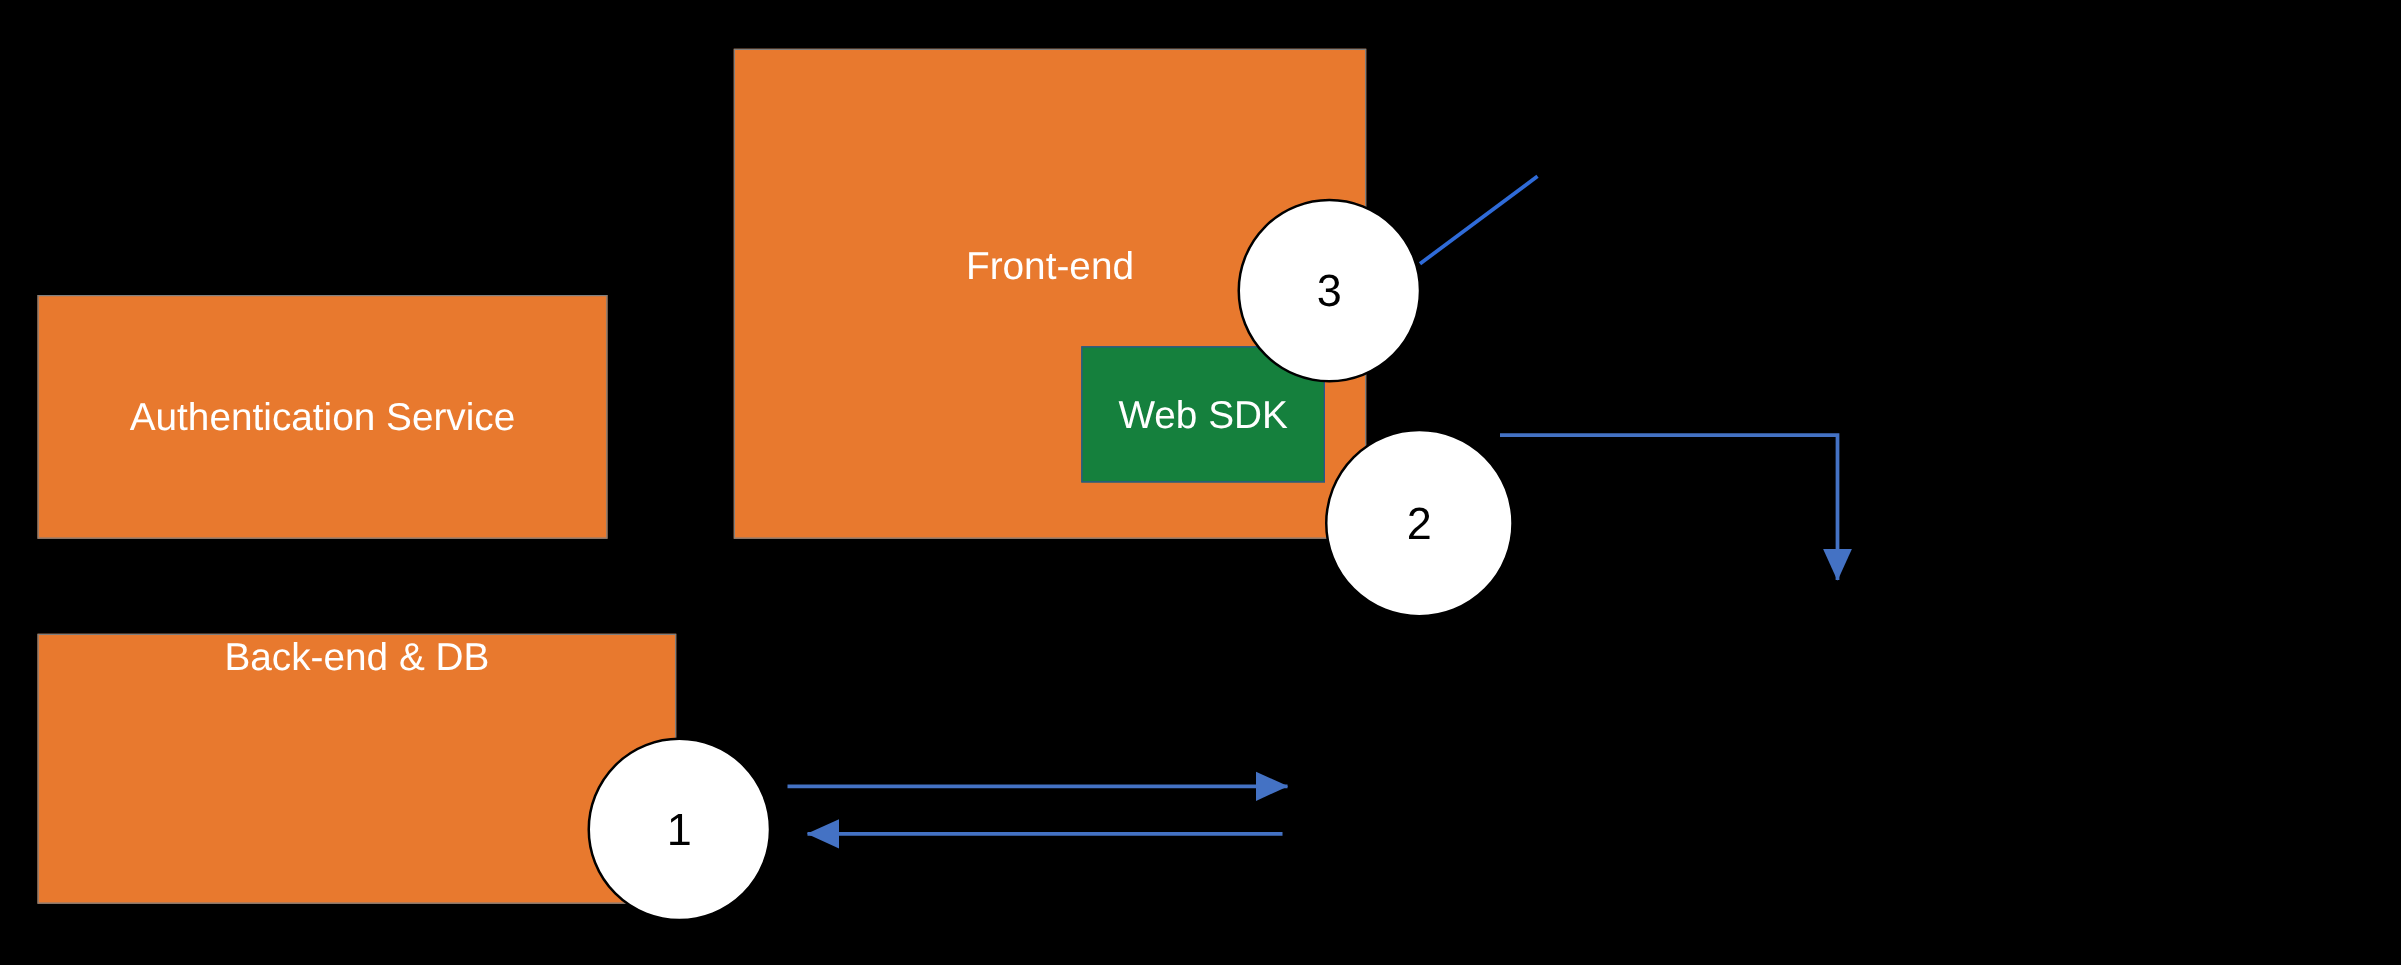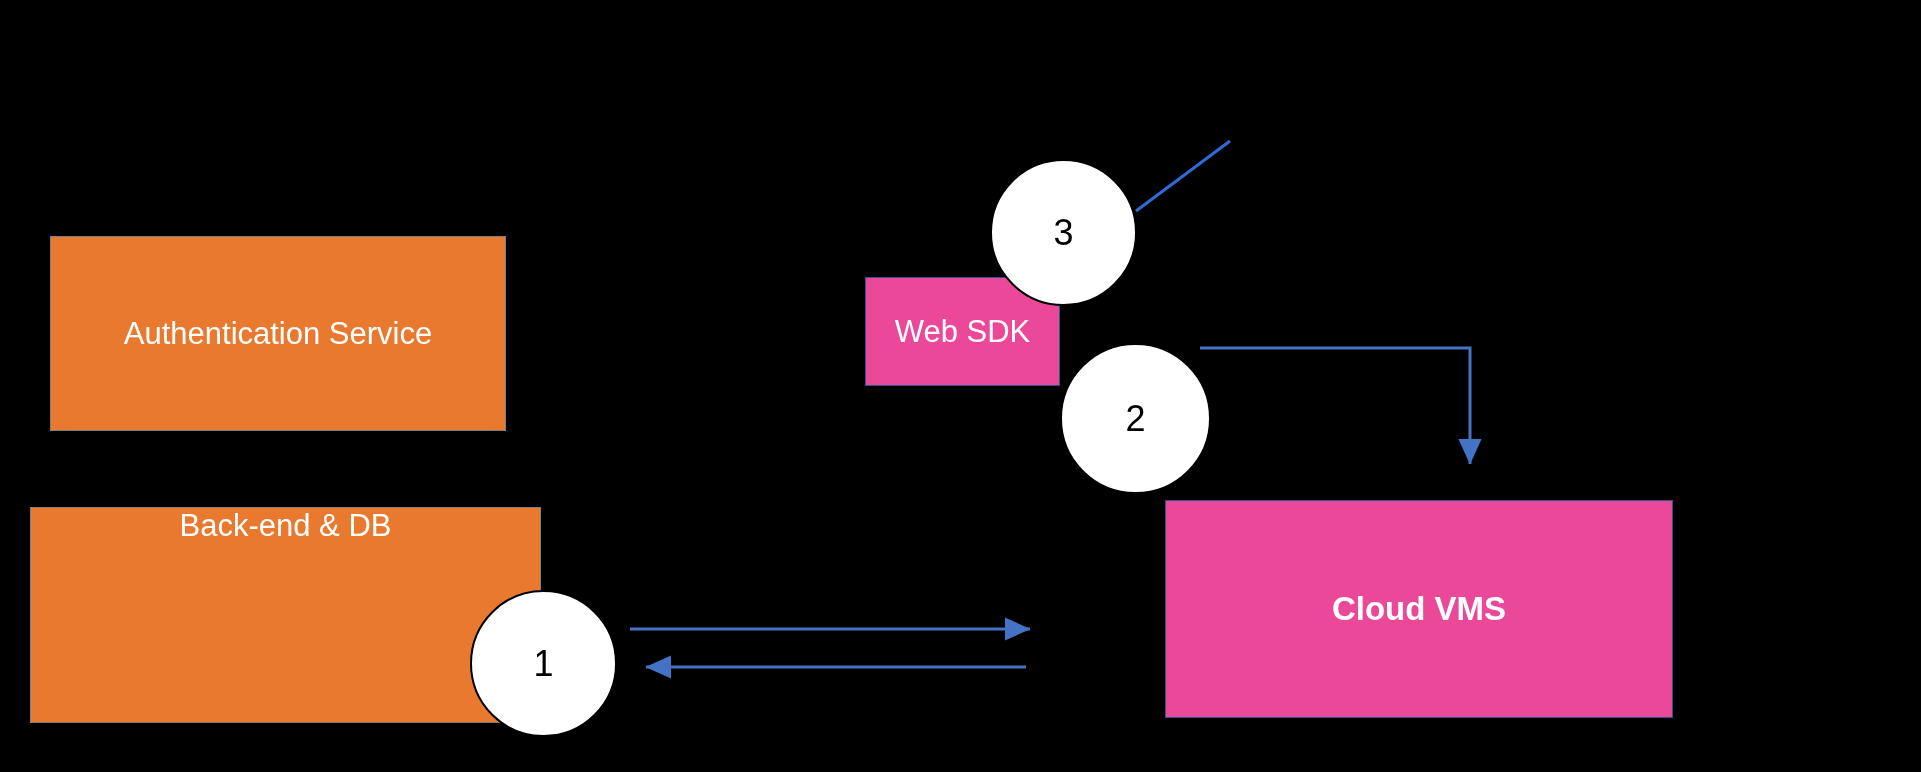--- a/index.html
+++ b/index.html
@@ -26,27 +26,26 @@
     justify-content: center;
     color: #FFFFFF;
     text-align: center;
     line-height: 1.15;
   }
   .node-orange {
     background: #E8792E;
     border: 1px solid #7F7F7F;
   }
   .node-blue {
-    background: #ec4899;
+    background: #15803d;
     border: 1px solid #2F528F;
   }
   #node-auth {
     left: 30px; top: 236px; width: 456px; height: 195px;
     font-size: 31px;
-    margin-left: 20px;
   }
   #node-frontend {
     left: 587px; top: 39px; width: 506px; height: 392px;
     align-items: flex-start;
     padding-top: 155px;
     font-size: 31px;
   }
   #node-websdk {
     left: 865px; top: 277px; width: 195px; height: 109px;
     font-size: 31px;
@@ -111,32 +110,32 @@
 
     <path d="M1200,348 L1470,348 L1470,464" fill="none" stroke="#4472C4" stroke-width="3" marker-end="url(#arrow-down)"></path>
 
     <line x1="1136" y1="211" x2="1230" y2="141" stroke="#2F6BD8" stroke-width="3"></line>
   </svg>
 
   <div class="node node-orange" id="node-auth">
     <span>Authentication Service</span>
   </div>
 
+  <div class="node node-orange" id="node-frontend">
+    <span>Front-end</span>
+  </div>
 
   <div class="node node-blue" id="node-websdk">
     <span>Web SDK</span>
   </div>
 
   <div class="node node-orange" id="node-backend">
     <span>Back-end &amp; DB</span>
   </div>
 
-  <div class="node node-blue" id="node-cloudvms">
-    <span>Cloud VMS</span>
-  </div>
 
   <div class="callout" id="callout-1">
     <span>1</span>
   </div>
 
   <div class="callout" id="callout-2">
     <span>2</span>
   </div>
 
   <div class="callout" id="callout-3">

